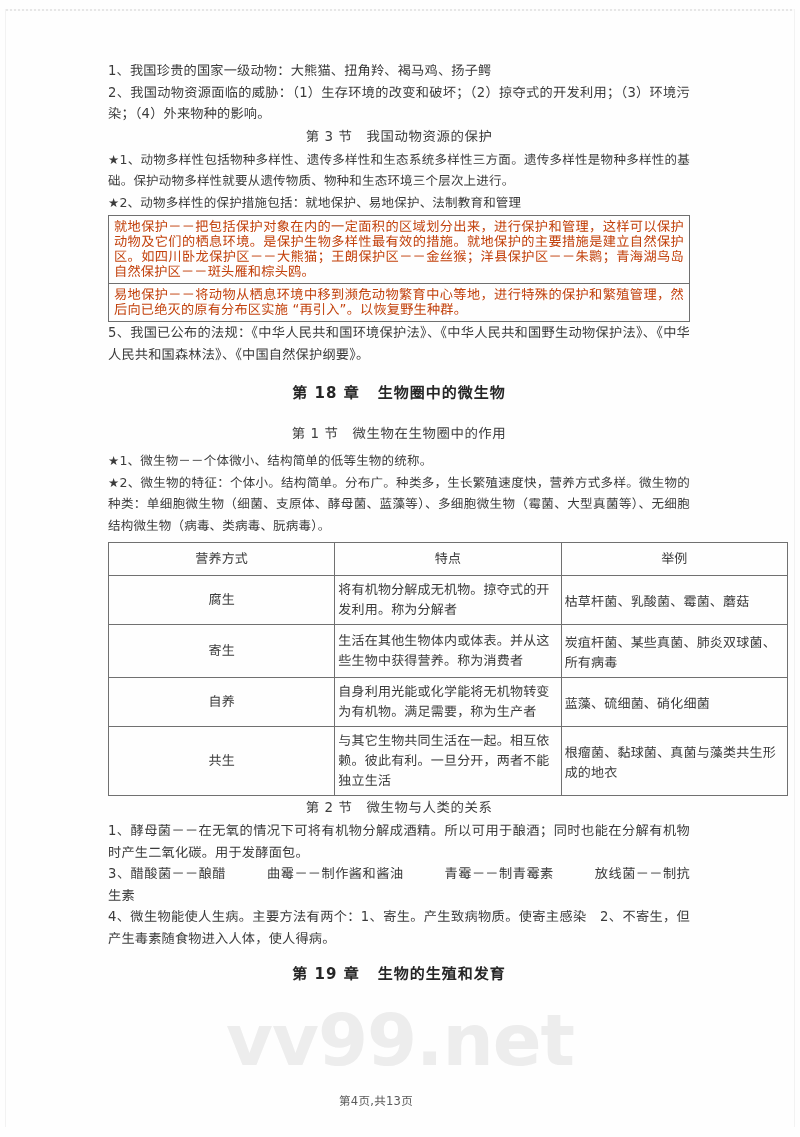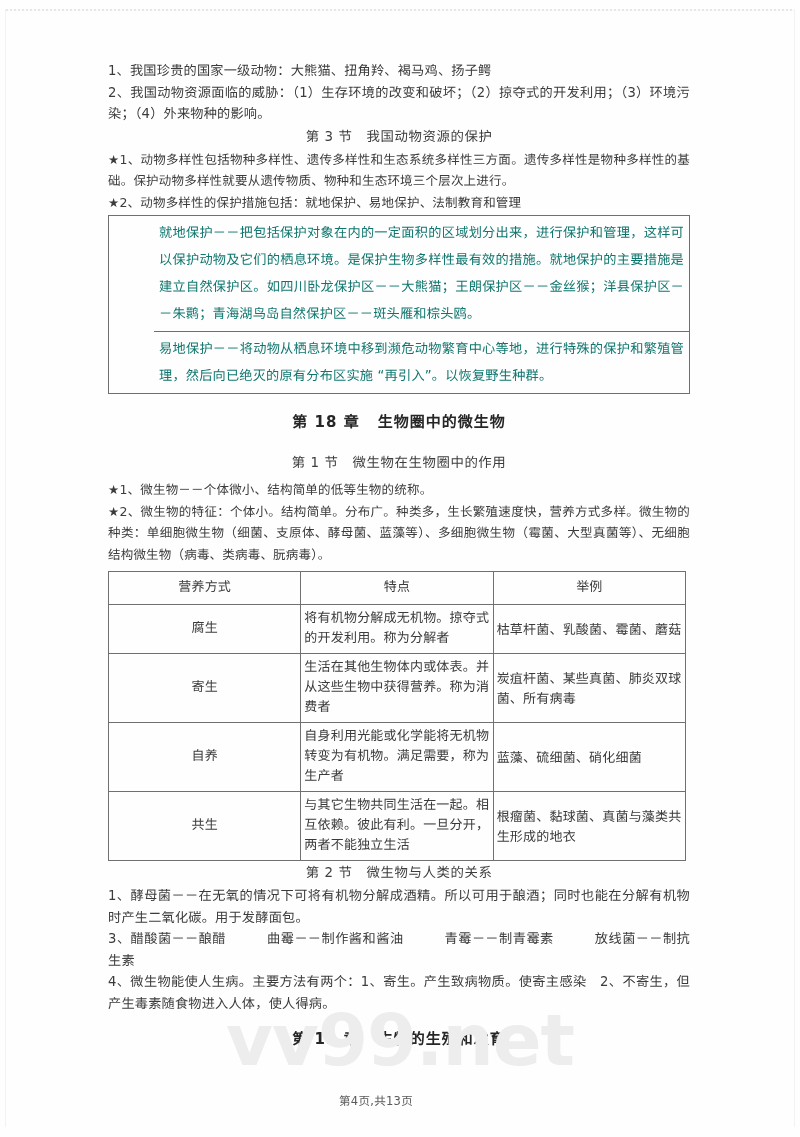--- a/index.html
+++ b/index.html
@@ -109,37 +109,35 @@
   .ch19 { margin: 9px 0 0 0; }
 
   
   .boxwrap {
     border: 1px solid #6f6f6f;
     margin-top: 2px;
   }
   .boxwrap .boxrow {
     padding: 3px 5px 4px 5px;
     font-size: 13.2px;
-    line-height: 27px;
-    color: #0f766e;
+    line-height: 15px;
+    color: #c2410c;
     text-align: justify;
     letter-spacing: .2px;
-    margin-left: 45px;
   }
   .boxwrap .boxrow + .boxrow {
     border-top: 1px solid #6f6f6f;
   }
 
   
   table.nutri {
     border-collapse: collapse;
-    width: 578px;
+    width: 680px;
     margin-top: 6px;
     table-layout: fixed;
-    font-family: Liberation Mono, monospace;
   }
   table.nutri td, table.nutri th {
     border: 1.6px solid #707070;
     font-size: 13px;
     line-height: 20px;
     color: #3b3b3b;
     vertical-align: middle;
     letter-spacing: .2px;
     font-weight: normal;
   }
@@ -198,20 +196,21 @@
 
     <p class="para star">★1、动物多样性包括物种多样性、遗传多样性和生态系统多样性三方面。遗传多样性是物种多样性的基础。保护动物多样性就要从遗传物质、物种和生态环境三个层次上进行。</p>
 
     <p class="para star">★2、动物多样性的保护措施包括：就地保护、易地保护、法制教育和管理</p>
 
     <div class="boxwrap">
       <div class="boxrow">就地保护－－把包括保护对象在内的一定面积的区域划分出来，进行保护和管理，这样可以保护动物及它们的栖息环境。是保护生物多样性最有效的措施。就地保护的主要措施是建立自然保护区。如四川卧龙保护区－－大熊猫；王朗保护区－－金丝猴；洋县保护区－－朱鹮；青海湖鸟岛自然保护区－－斑头雁和棕头鸥。</div>
       <div class="boxrow">易地保护－－将动物从栖息环境中移到濒危动物繁育中心等地，进行特殊的保护和繁殖管理，然后向已绝灭的原有分布区实施 “再引入”。以恢复野生种群。</div>
     </div>
 
+    <p class="para">5、我国已公布的法规：《中华人民共和国环境保护法》、《中华人民共和国野生动物保护法》、《中华人民共和国森林法》、《中国自然保护纲要》。</p>
 
     <div class="chapter-head ch18">
       <span>第 18 章</span><span class="gap"></span><span>生物圈中的微生物</span>
     </div>
 
     <div class="sec-head">
       <span>第 1 节</span><span class="gap"></span><span>微生物在生物圈中的作用</span>
     </div>
 
     <div class="spacer-sm"></div>

